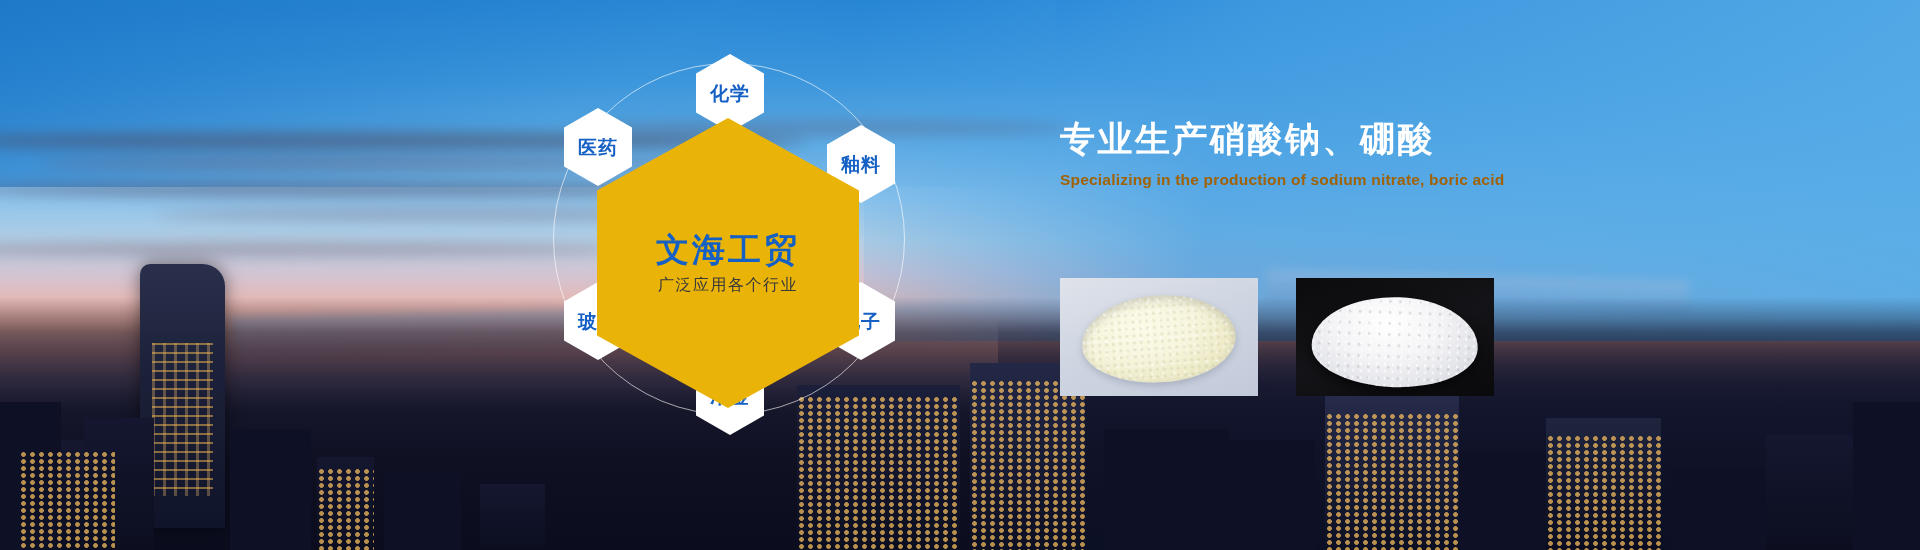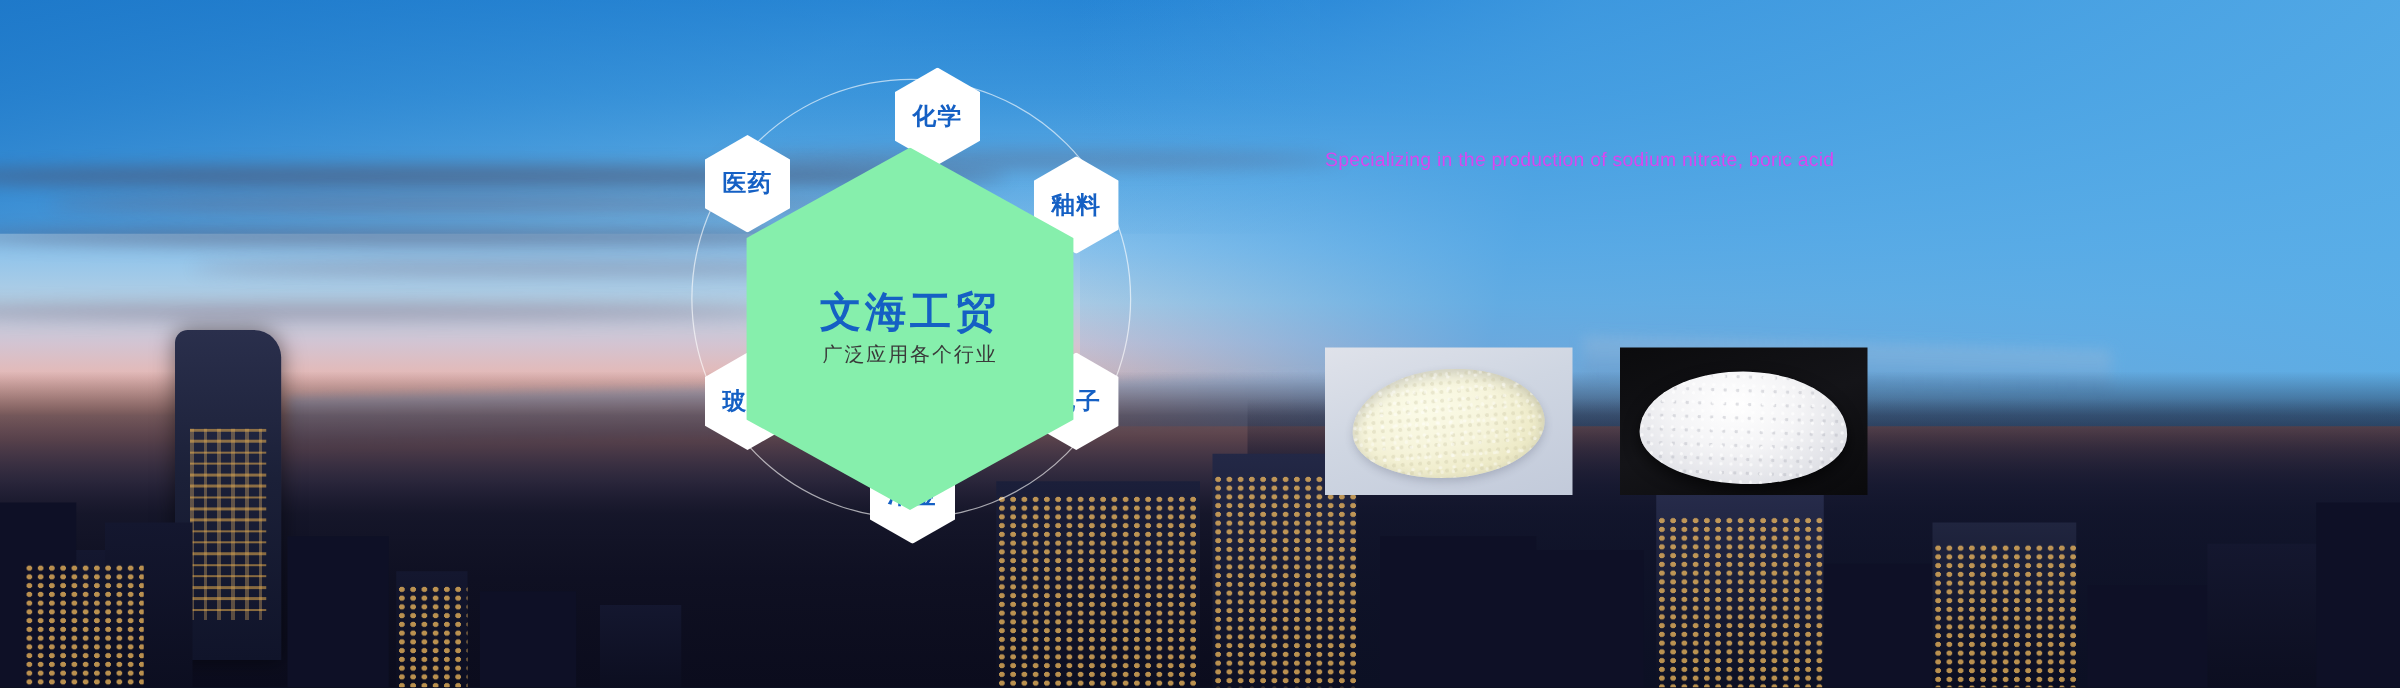--- a/index.html
+++ b/index.html
@@ -133,42 +133,42 @@
   }
   .hex.small {
     width:68px; height:78px;
     font-size:19px;
     line-height:1;
   }
   .hex-center {
     position:absolute;
     left:77px; top:100px;
     width:262px; height:290px;
-    background:#86efac;
+    background:#eab308;
     clip-path:polygon(50% 0%, 100% 25%, 100% 75%, 50% 100%, 0% 75%, 0% 25%);
     display:flex; flex-direction:column;
     align-items:center; justify-content:center;
     gap:11px;
   }
   .hex-center .brand {
     color:#1560c4;
     font-size:33px;
     font-weight:bold;
     letter-spacing:3px;
     line-height:1;
   }
   .hex-center .brand-sub {
     color:#3a3a3a;
     font-size:16px;
     letter-spacing:1.5px;
     line-height:1;
   }
 
   
-  .hex-chem   { left:176px; top:36px;margin-left:20px; }
+  .hex-chem   { left:176px; top:36px; }
   .hex-glaze  { left:307px; top:107px; }
   .hex-elec   { left:307px; top:264px; }
   .hex-metal  { left:176px; top:339px; }
   .hex-glass  { left:44px;  top:264px; }
   .hex-med    { left:44px;  top:90px; }
 
   
   .copy {
     position:absolute;
     left:1060px; top:120px;
@@ -176,25 +176,25 @@
   }
   .copy .headline {
     color:#ffffff;
     font-size:35px;
     font-weight:bold;
     letter-spacing:2.5px;
     line-height:1.1;
     white-space:nowrap;
   }
   .copy .subline {
-    margin-top:0;
-    color:#d946ef;
+    margin-top:12px;
+    color:#a16207;
     font-size:15.5px;
     letter-spacing:.2px;
-    font-weight:normal;
+    font-weight:bold;
     white-space:nowrap;
   }
   .copy .tagline {
     margin-top:20px;
     color:#ffffff;
     font-family:"Liberation Serif", serif;
     font-style:italic;
     font-size:22px;
     letter-spacing:4px;
     white-space:nowrap;
@@ -330,20 +330,21 @@
       <span>医药</span>
     </div>
 
     <div class="hex-center">
       <div class="brand">文海工贸</div>
       <div class="brand-sub">广泛应用各个行业</div>
     </div>
   </div>
 
   <div class="copy">
+    <div class="headline">专业生产硝酸钠、硼酸</div>
     <div class="subline">Specializing in the production of sodium nitrate, boric acid</div>
   </div>
 
   <div class="photos">
     <div class="photo photo-a">
       <div class="pile"></div>
     </div>
     <div class="photo photo-b">
       <div class="pile"></div>
     </div>

